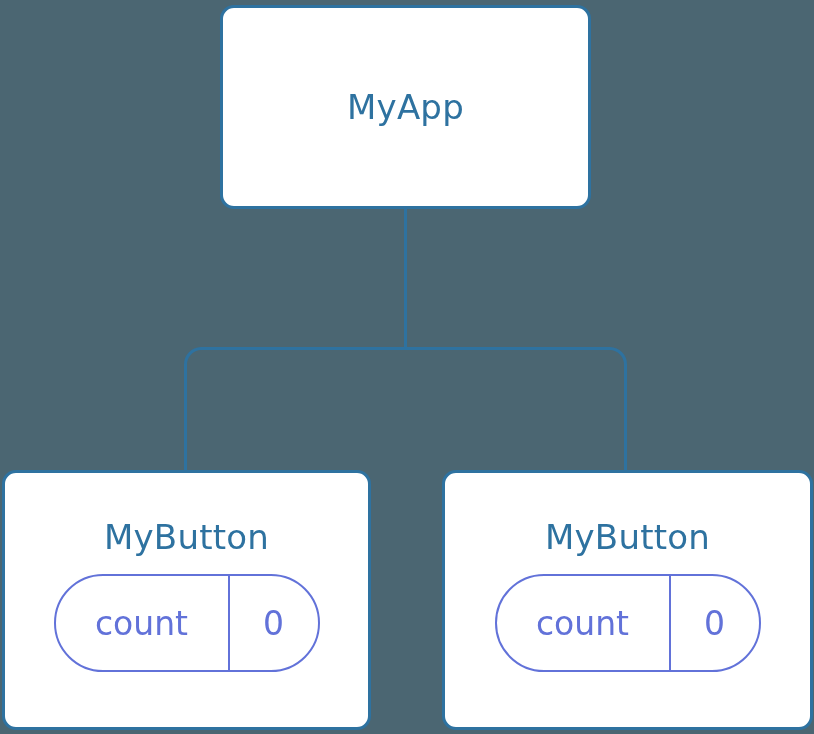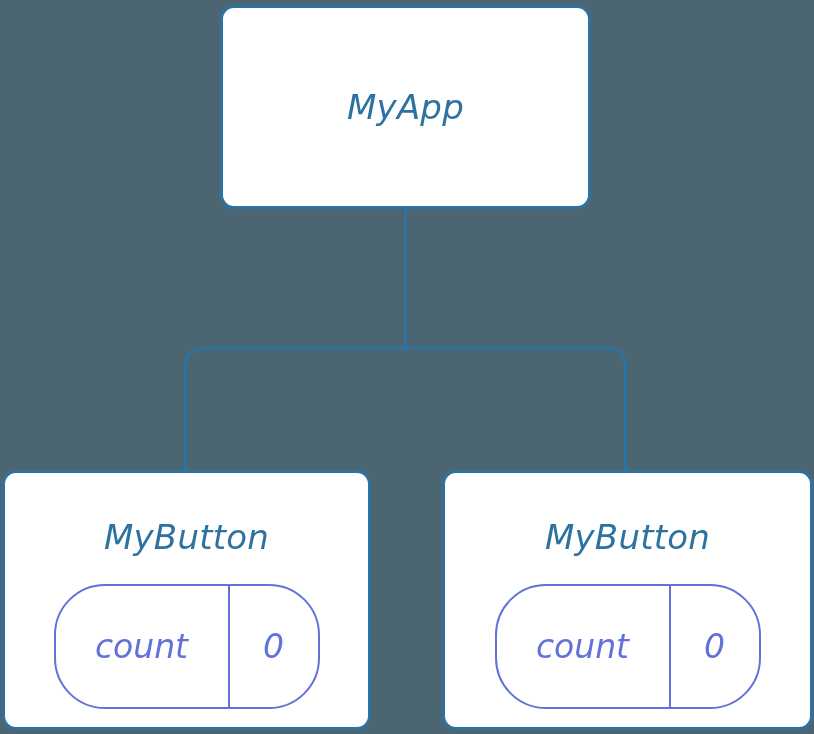--- a/index.html
+++ b/index.html
@@ -29,21 +29,20 @@
   }
   .node {
     position: absolute;
     background: #ffffff;
     border: 3px solid #2e72a0;
     border-radius: 14px;
     box-sizing: border-box;
     display: flex;
     flex-direction: column;
     align-items: center;
-    font-style: italic;
   }
   .node-title {
     color: #2e72a0;
     font-size: 34px;
     line-height: 1;
     letter-spacing: 0.2px;
     white-space: nowrap;
   }
   #node-root {
     left: 220px;
@@ -60,23 +59,23 @@
     padding-top: 47px;
   }
   #node-child-right {
     left: 442px;
     top: 470px;
     width: 371px;
     height: 260px;
     padding-top: 47px;
   }
   .state-pill {
-    margin-top: 30px;
+    margin-top: 20px;
     width: 266px;
-    height: 125px;
+    height: 98px;
     border: 2px solid #6272d9;
     border-radius: 51px;
     box-sizing: border-box;
     display: flex;
     align-items: stretch;
     background: #ffffff;
   }
   .pill-key {
     flex: 0 0 172px;
     display: flex;

